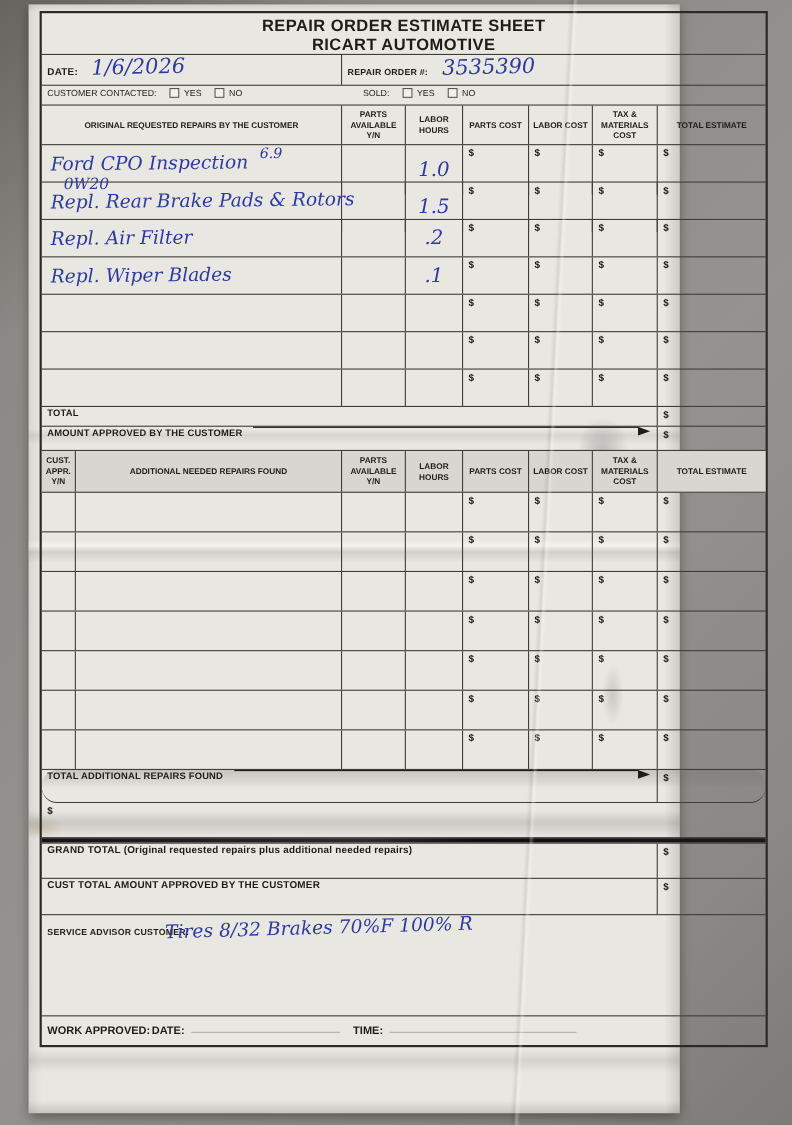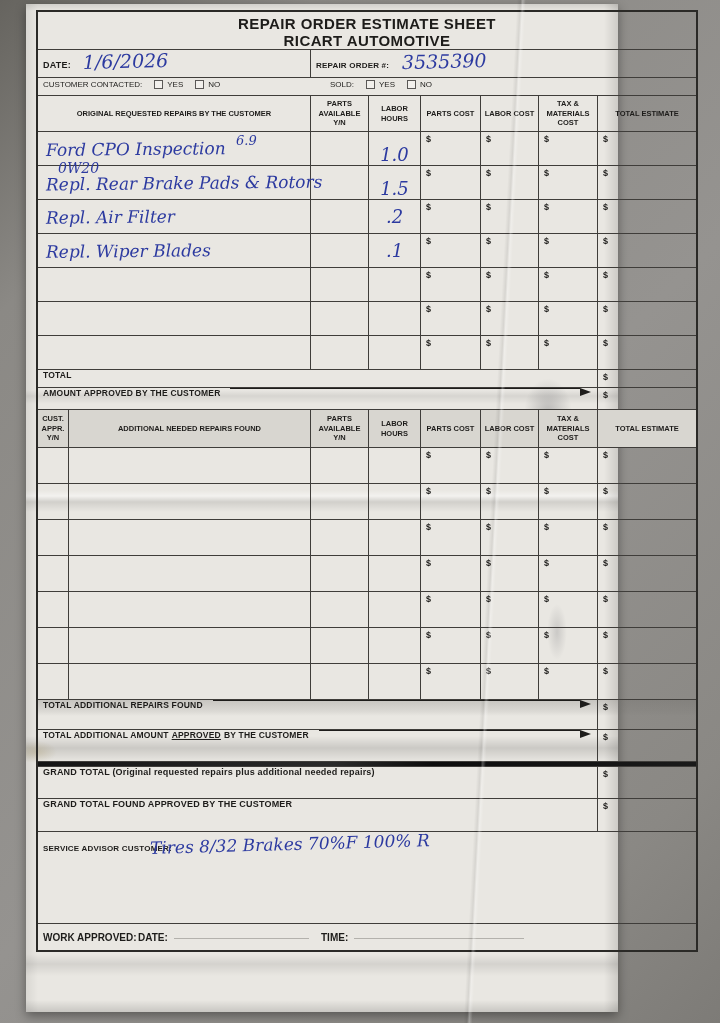--- a/index.html
+++ b/index.html
@@ -72,21 +72,21 @@
   .trow2 .cell:last-child{border-right:none;}
 
   
   .sumrow{display:grid;grid-template-columns:560px 1fr;border-bottom:1px solid var(--line);}
   .sumrow .lblcell{border-right:1px solid var(--line);display:flex;align-items:flex-start;padding:0 6px 0 5px;}
   .sumrow .dcell{position:relative;}
   .h18{height:18px;} .h22{height:22px;} .h30{height:30px;} .h32{height:32px;} .h33{height:33px;}
   .sumlab{font-size:8.5px;font-weight:bold;letter-spacing:.2px;white-space:nowrap;}
   .arrowline{flex:1;height:0;border-top:1.5px solid #1e1d1b;margin:0 0 0 10px;}
   .arrowhead{width:0;height:0;border-left:11px solid #1e1d1b;border-top:4px solid transparent;border-bottom:4px solid transparent;}
-  .shadeband{background:linear-gradient(to bottom, rgba(110,108,104,.28) 0, rgba(110,108,104,.12) 11px, transparent 16px);}
+  .shadeband{background:linear-gradient(to bottom, rgba(110,108,104,.28) 0, rgba(110,108,104,.12) 11px, transparent 16px);border-radius:14px;}
   .thickbar{height:5px;background:linear-gradient(to right,#141414 0,#2a2a2a 45%, #0d0d0d 60%, #1a1a1a 100%);border-bottom:1px solid var(--line);}
   .u{text-decoration:underline;}
 
   
   .comments{height:92px;border-bottom:1px solid var(--line);position:relative;padding:5px 0 0 5px;}
   .hw-comments{position:absolute;left:112px;top:2px;font-size:17px;transform:rotate(-1.6deg);}
   .workrow{height:26px;display:flex;align-items:center;position:relative;padding-left:5px;}
   .workrow .wlab{font-size:10px;font-weight:bold;}
   .sigline{border-bottom:1px solid #b3b1ac;height:10px;transform:translateY(-3px);}
   .wd{position:absolute;left:100px;top:8px;display:flex;}
@@ -473,46 +473,39 @@
         <span class="sumlab">TOTAL ADDITIONAL REPAIRS FOUND</span>
         <span class="arrowline"></span>
         <span class="arrowhead"></span>
       </div>
       <div class="dcell">
         <span class="ds">$</span>
       </div>
     </div>
 
     <div class="sumrow h32">
-      <div class="lblcell">
-        <span class="sumlab">TOTAL ADDITIONAL AMOUNT</span>
-        <span class="sumlab u" style="margin-left:3px">APPROVED</span>
-        <span class="sumlab" style="margin-left:3px">BY THE CUSTOMER</span>
-        <span class="arrowline"></span>
-        <span class="arrowhead"></span>
-      </div>
       <div class="dcell">
         <span class="ds">$</span>
       </div>
     </div>
 
     <div class="thickbar"></div>
 
     <div class="sumrow h32">
       <div class="lblcell">
         <span class="sumlab" style="font-size:9px">GRAND TOTAL (Original requested repairs plus additional needed repairs)</span>
       </div>
       <div class="dcell">
         <span class="ds">$</span>
       </div>
     </div>
 
     <div class="sumrow h33">
       <div class="lblcell">
-        <span class="sumlab" style="font-size:9px">GRAND TOTAL FOUND APPROVED BY THE CUSTOMER</span>
+        <span class="sumlab" style="font-size:9px">CUST TOTAL AMOUNT APPROVED BY THE CUSTOMER</span>
       </div>
       <div class="dcell">
         <span class="ds">$</span>
       </div>
     </div>
 
     <div class="comments">
       <span class="lab">SERVICE ADVISOR CUSTOMER:</span>
       <span class="hw hw-comments">Tires 8/32  Brakes 70%F 100% R</span>
     </div>

